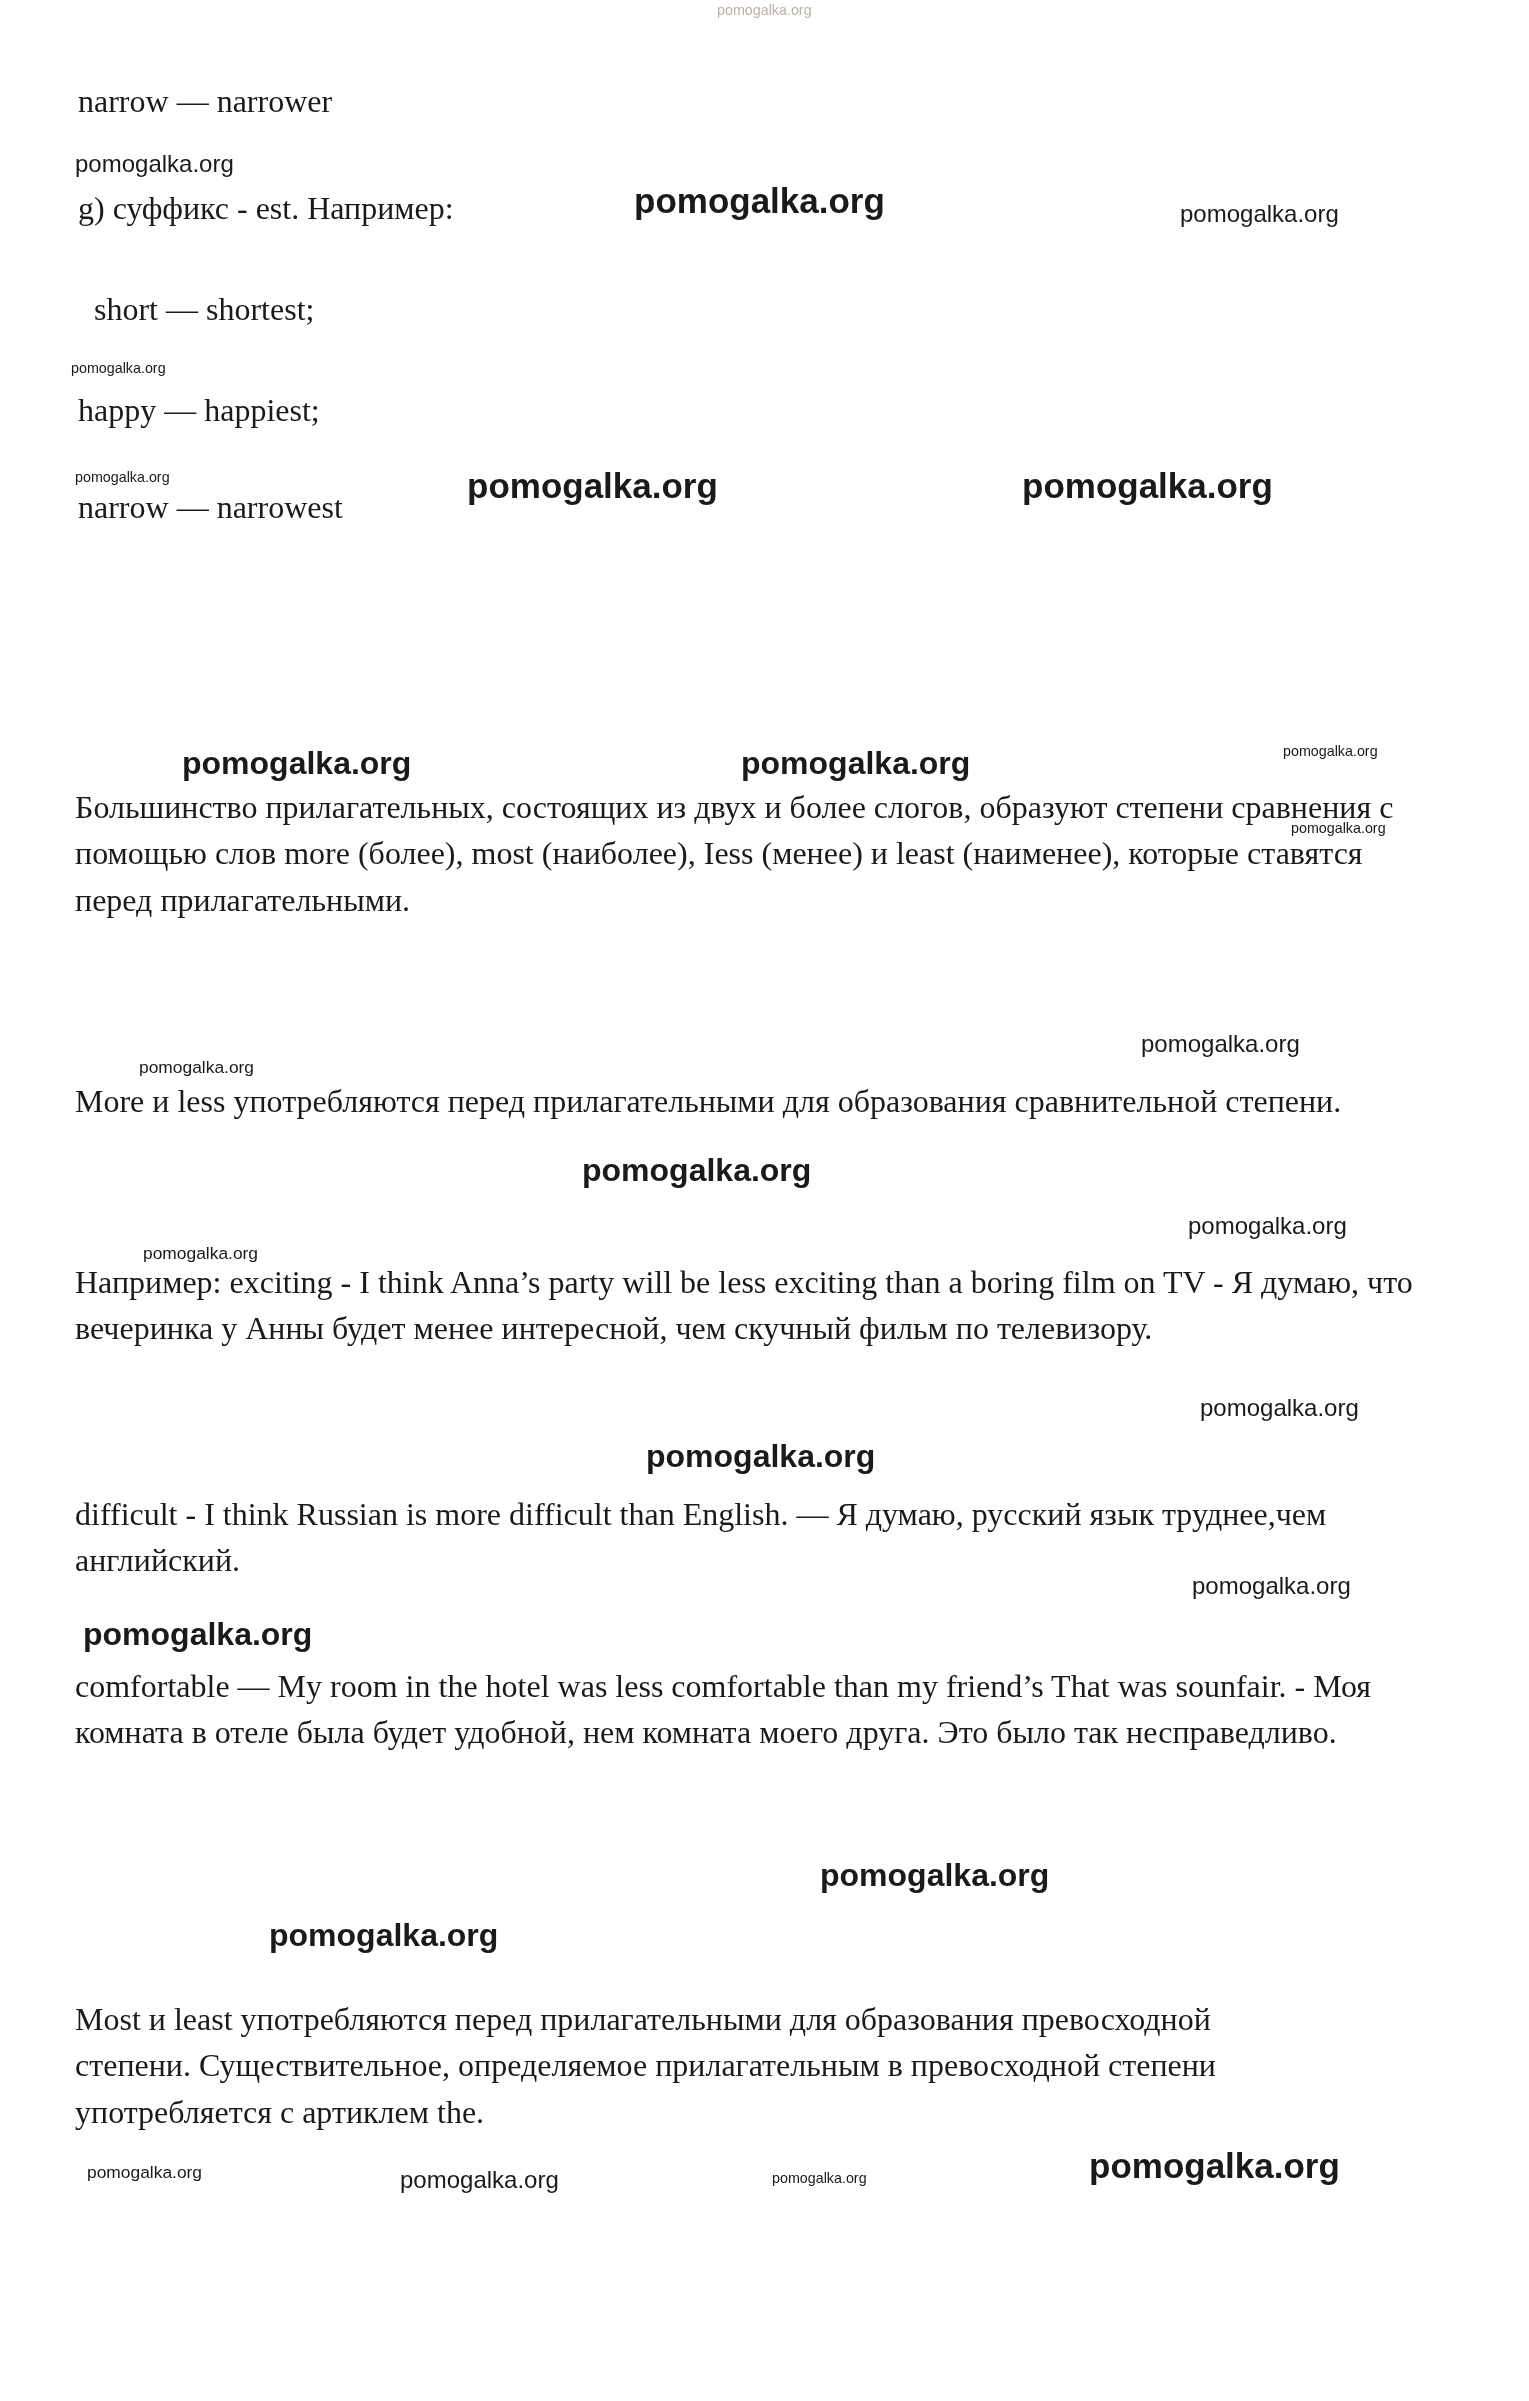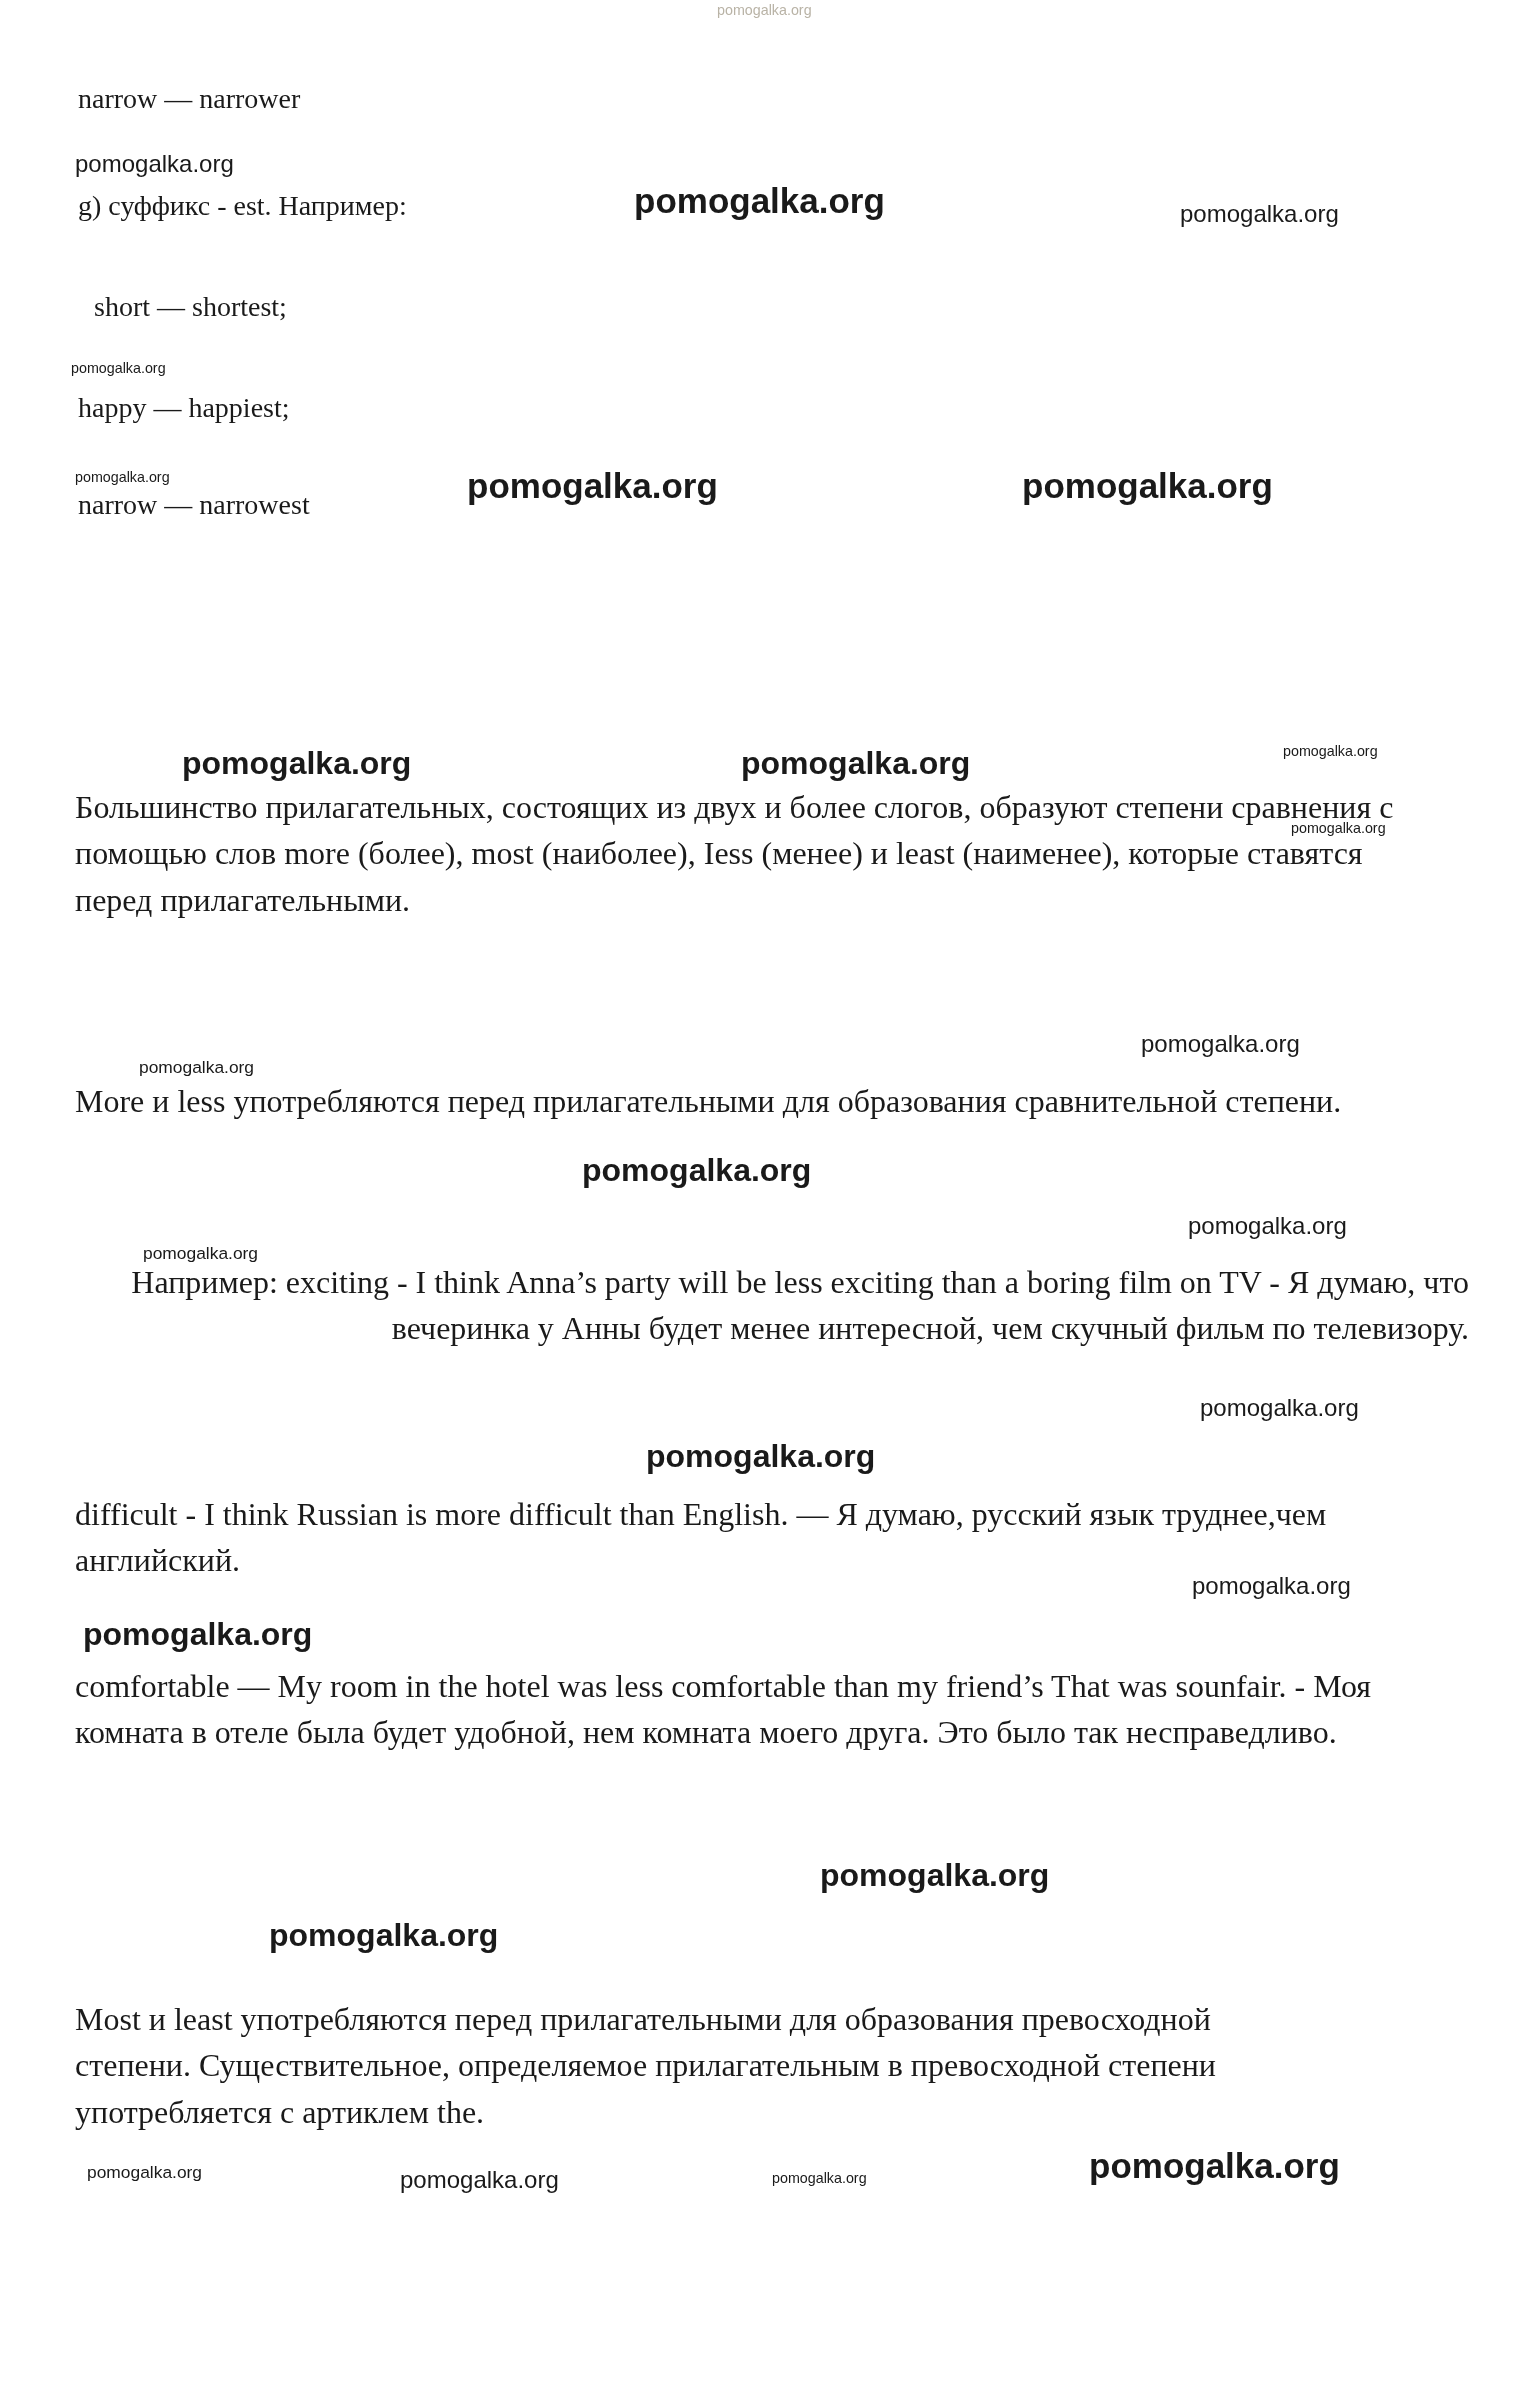--- a/index.html
+++ b/index.html
@@ -22,21 +22,21 @@
   }
   
   .txt {
     position: absolute;
     font-family: "Liberation Serif", serif;
     color: #1a1a1a;
     white-space: pre-wrap;
     line-height: 1.42;
   }
   .body-line {
-    font-size: 28px;
+    font-size: 32px;
   }
   .para {
     position: absolute;
     font-family: "Liberation Serif", serif;
     font-size: 32px;
     line-height: 1.45;
     color: #1a1a1a;
   }
   
   .wm {
@@ -61,21 +61,21 @@
 <div class="page">
 
   <div class="txt body-line" style="left:78px; top:79px;">narrow — narrower</div>
   <div class="txt body-line" style="left:78px; top:186px;">g) суффикс - est. Например:</div>
   <div class="txt body-line" style="left:94px; top:287px;">short — shortest;</div>
   <div class="txt body-line" style="left:78px; top:388px;">happy — happiest;</div>
   <div class="txt body-line" style="left:78px; top:485px;">narrow — narrowest</div>
 
   <div class="para" style="left:75px; top:784px;  width:1370px;">Большинство прилагательных, состоящих из двух и более слогов, образуют степени сравнения с помощью слов more (более), most (наиболее), Iess (менее) и least (наименее), которые ставятся перед прилагательными.</div>
   <div class="para" style="left:75px; top:1078px; width:1394px;">More и less употребляются перед прилагательными для образования сравнительной степени.</div>
-  <div class="para" style="left:75px; top:1259px; width:1394px;text-align:right;">Например: exciting - I think Anna’s party will be less exciting than a boring film on TV - Я думаю, что вечеринка у Анны будет менее интересной, чем скучный фильм по телевизору.</div>
+  <div class="para" style="left:75px; top:1259px; width:1394px;">Например: exciting - I think Anna’s party will be less exciting than a boring film on TV - Я думаю, что вечеринка у Анны будет менее интересной, чем скучный фильм по телевизору.</div>
   <div class="para" style="left:75px; top:1491px; width:1394px;">difficult - I think Russian is more difficult than English. — Я думаю, русский язык труднее,чем английский.</div>
   <div class="para" style="left:75px; top:1663px; width:1346px;">comfortable — My room in the hotel was less comfortable than my friend’s That was sounfair. - Моя комната в отеле была будет удобной, нем комната моего друга. Это было так несправедливо.</div>
   <div class="para" style="left:75px; top:1996px; width:1188px;">Most и least употребляются перед прилагательными для образования превосходной степени. Существительное, определяемое прилагательным в превосходной степени употребляется с артиклем the.</div>
 
   <div class="wm wm-tiny wm-faint" style="left:717px; top:1.6px;">pomogalka.org</div>
   <div class="wm wm-med" style="left:75px;  top:150px;">pomogalka.org</div>
   <div class="wm wm-xl" style="left:634px; top:181px;">pomogalka.org</div>
   <div class="wm wm-med" style="left:1180px;top:200px;">pomogalka.org</div>
   <div class="wm wm-tiny" style="left:71px;  top:360px;">pomogalka.org</div>
   <div class="wm wm-tiny" style="left:75px;  top:469px;">pomogalka.org</div>

